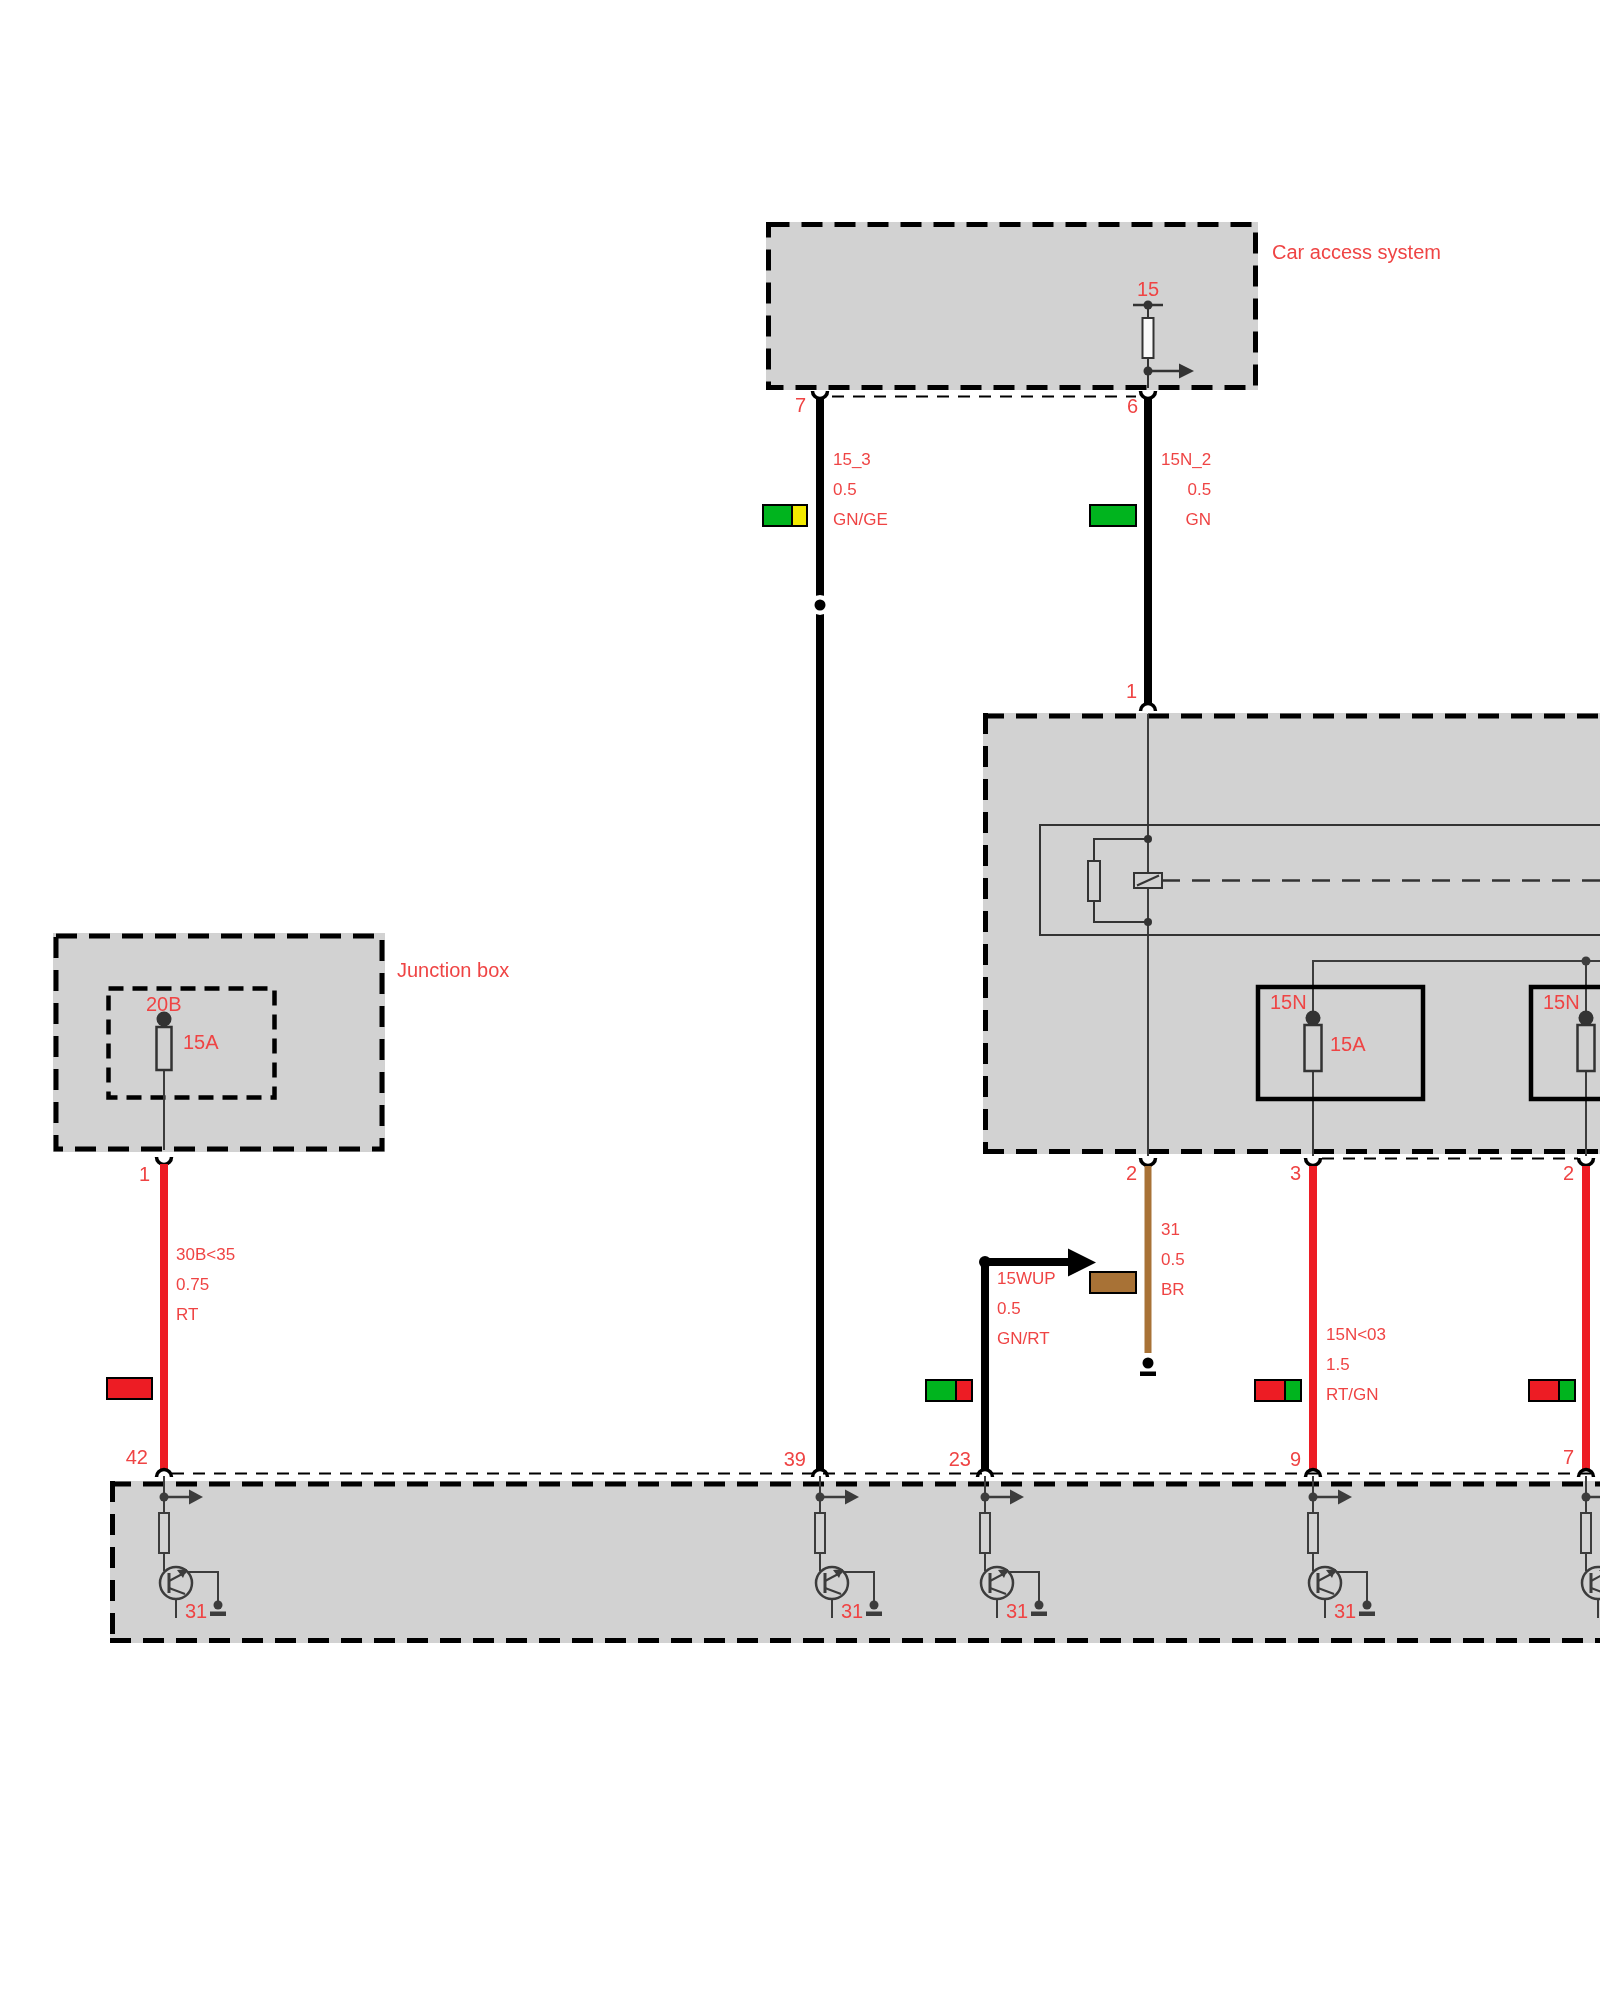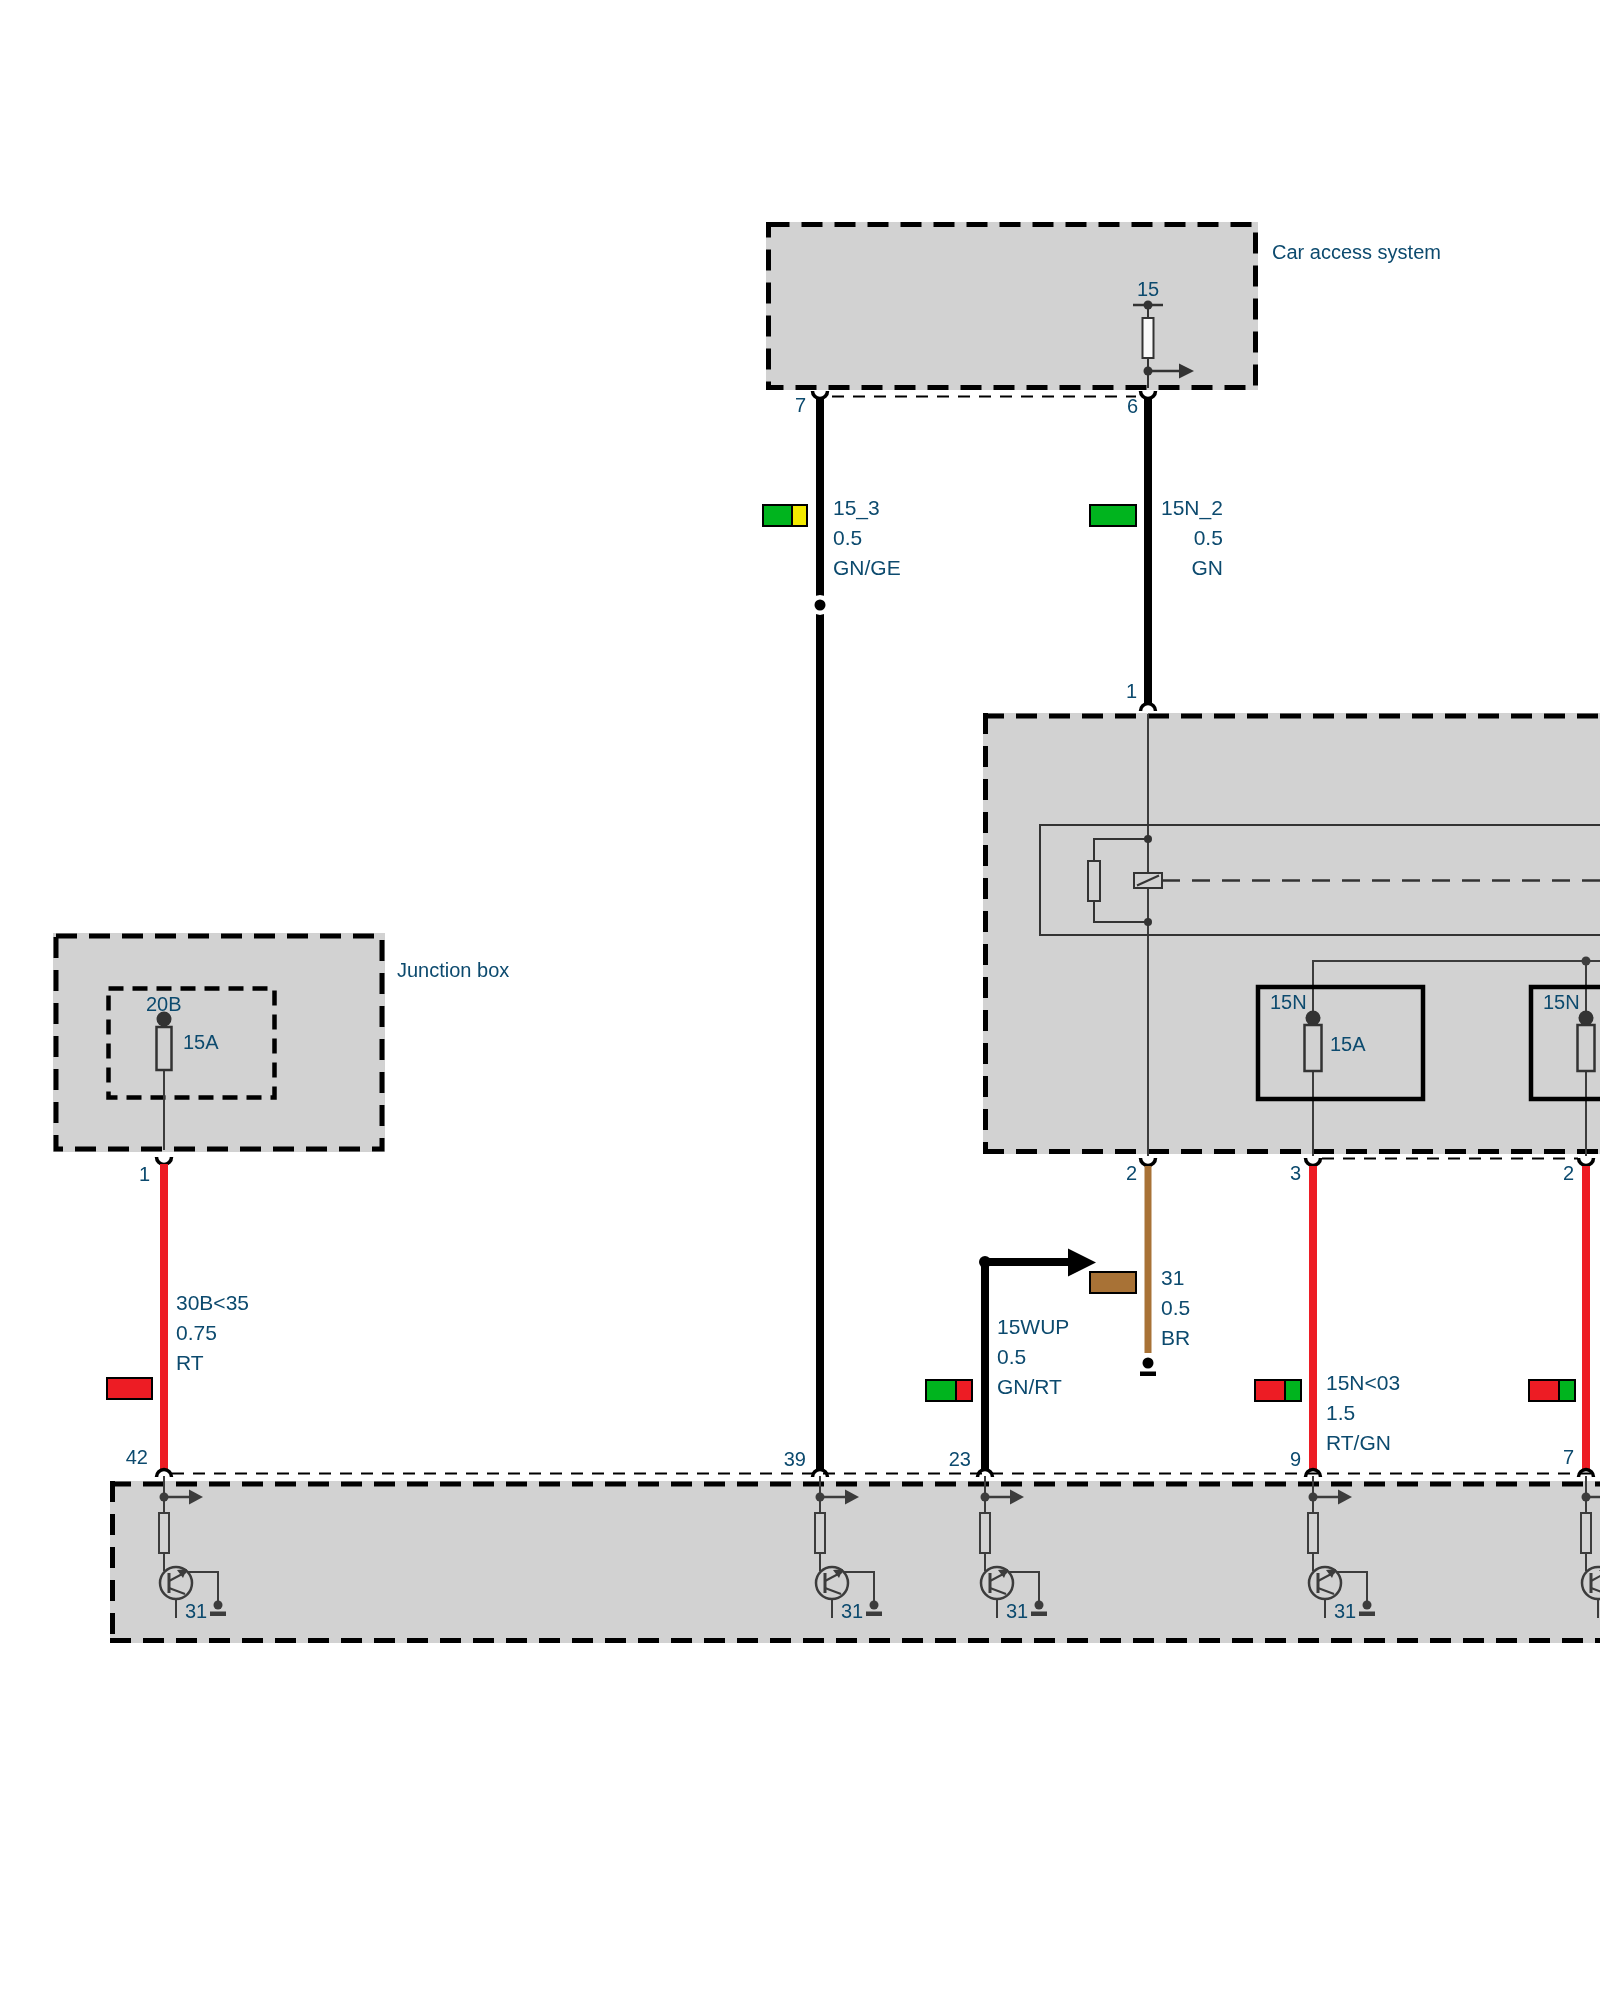--- a/index.html
+++ b/index.html
@@ -1,24 +1,24 @@
 <!DOCTYPE html>
 <html><head>
 <meta charset="utf-8">
 <style>
   html,body{margin:0;padding:0;background:#fff;}
   #stage{
     position:relative;width:1600px;height:2000px;overflow:hidden;background:#ffffff;
-    font-family:"Liberation Sans","DejaVu Sans",sans-serif;color:#0c4a6e;
+    font-family:"Liberation Sans","DejaVu Sans",sans-serif;color:#ef4444;
   }
   #diagram-svg{position:absolute;left:0;top:0;}
   .lbl{position:absolute;font-size:20px;line-height:22px;white-space:nowrap;}
   .pin{position:absolute;width:34px;font-size:20px;text-align:right;white-space:nowrap;}
   .pin-c{position:absolute;width:50px;font-size:20px;text-align:center;white-space:nowrap;}
-  .wl{position:absolute;font-size:21px;line-height:30px;white-space:nowrap;margin-top:48px;}
+  .wl{position:absolute;font-size:17px;line-height:30px;white-space:nowrap;}
   .wl div{height:30px;}
   .sw{position:absolute;display:flex;gap:2px;background:#000;padding:2px;box-sizing:border-box;height:23px;}
   .sw span{display:block;height:100%;}
   .f2{flex:2;} .f1{flex:1;}
   .c-green{background:#00B41E;}
   .c-yellow{background:#F2EA00;}
   .c-red{background:#ED1C24;}
   .c-brown{background:#A87236;}
   .small31{position:absolute;font-size:20px;white-space:nowrap;}
 </style>

